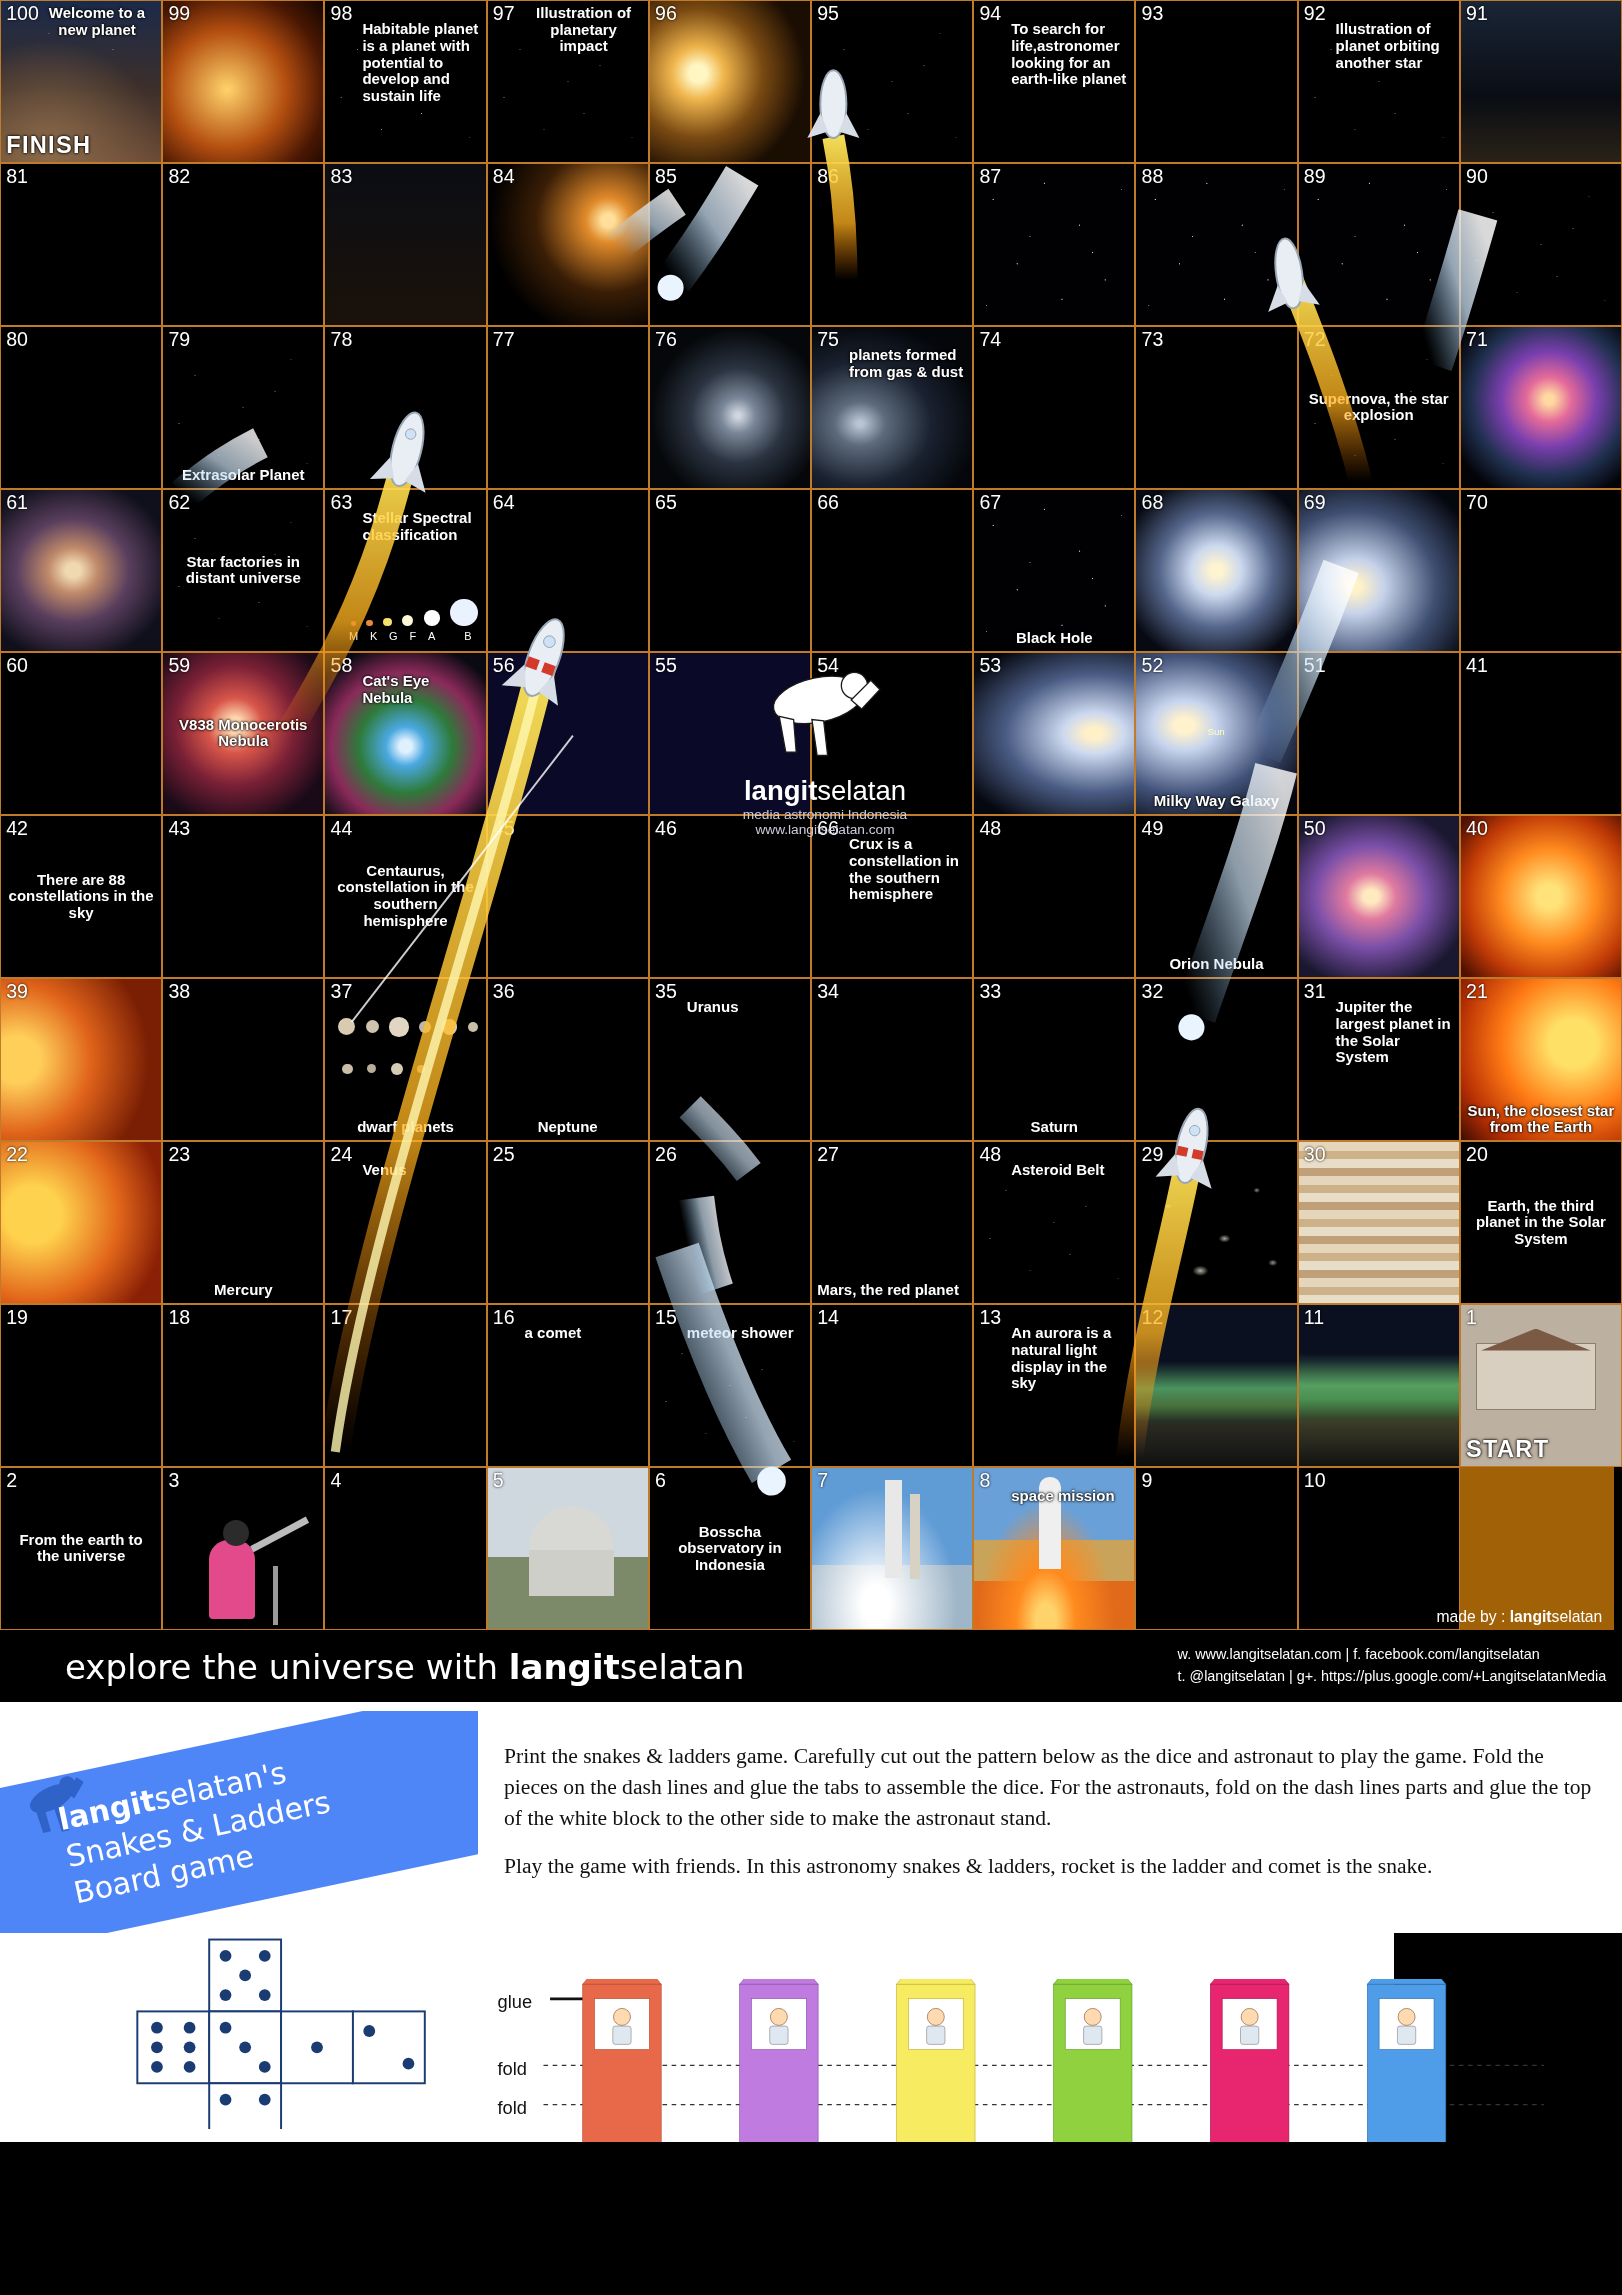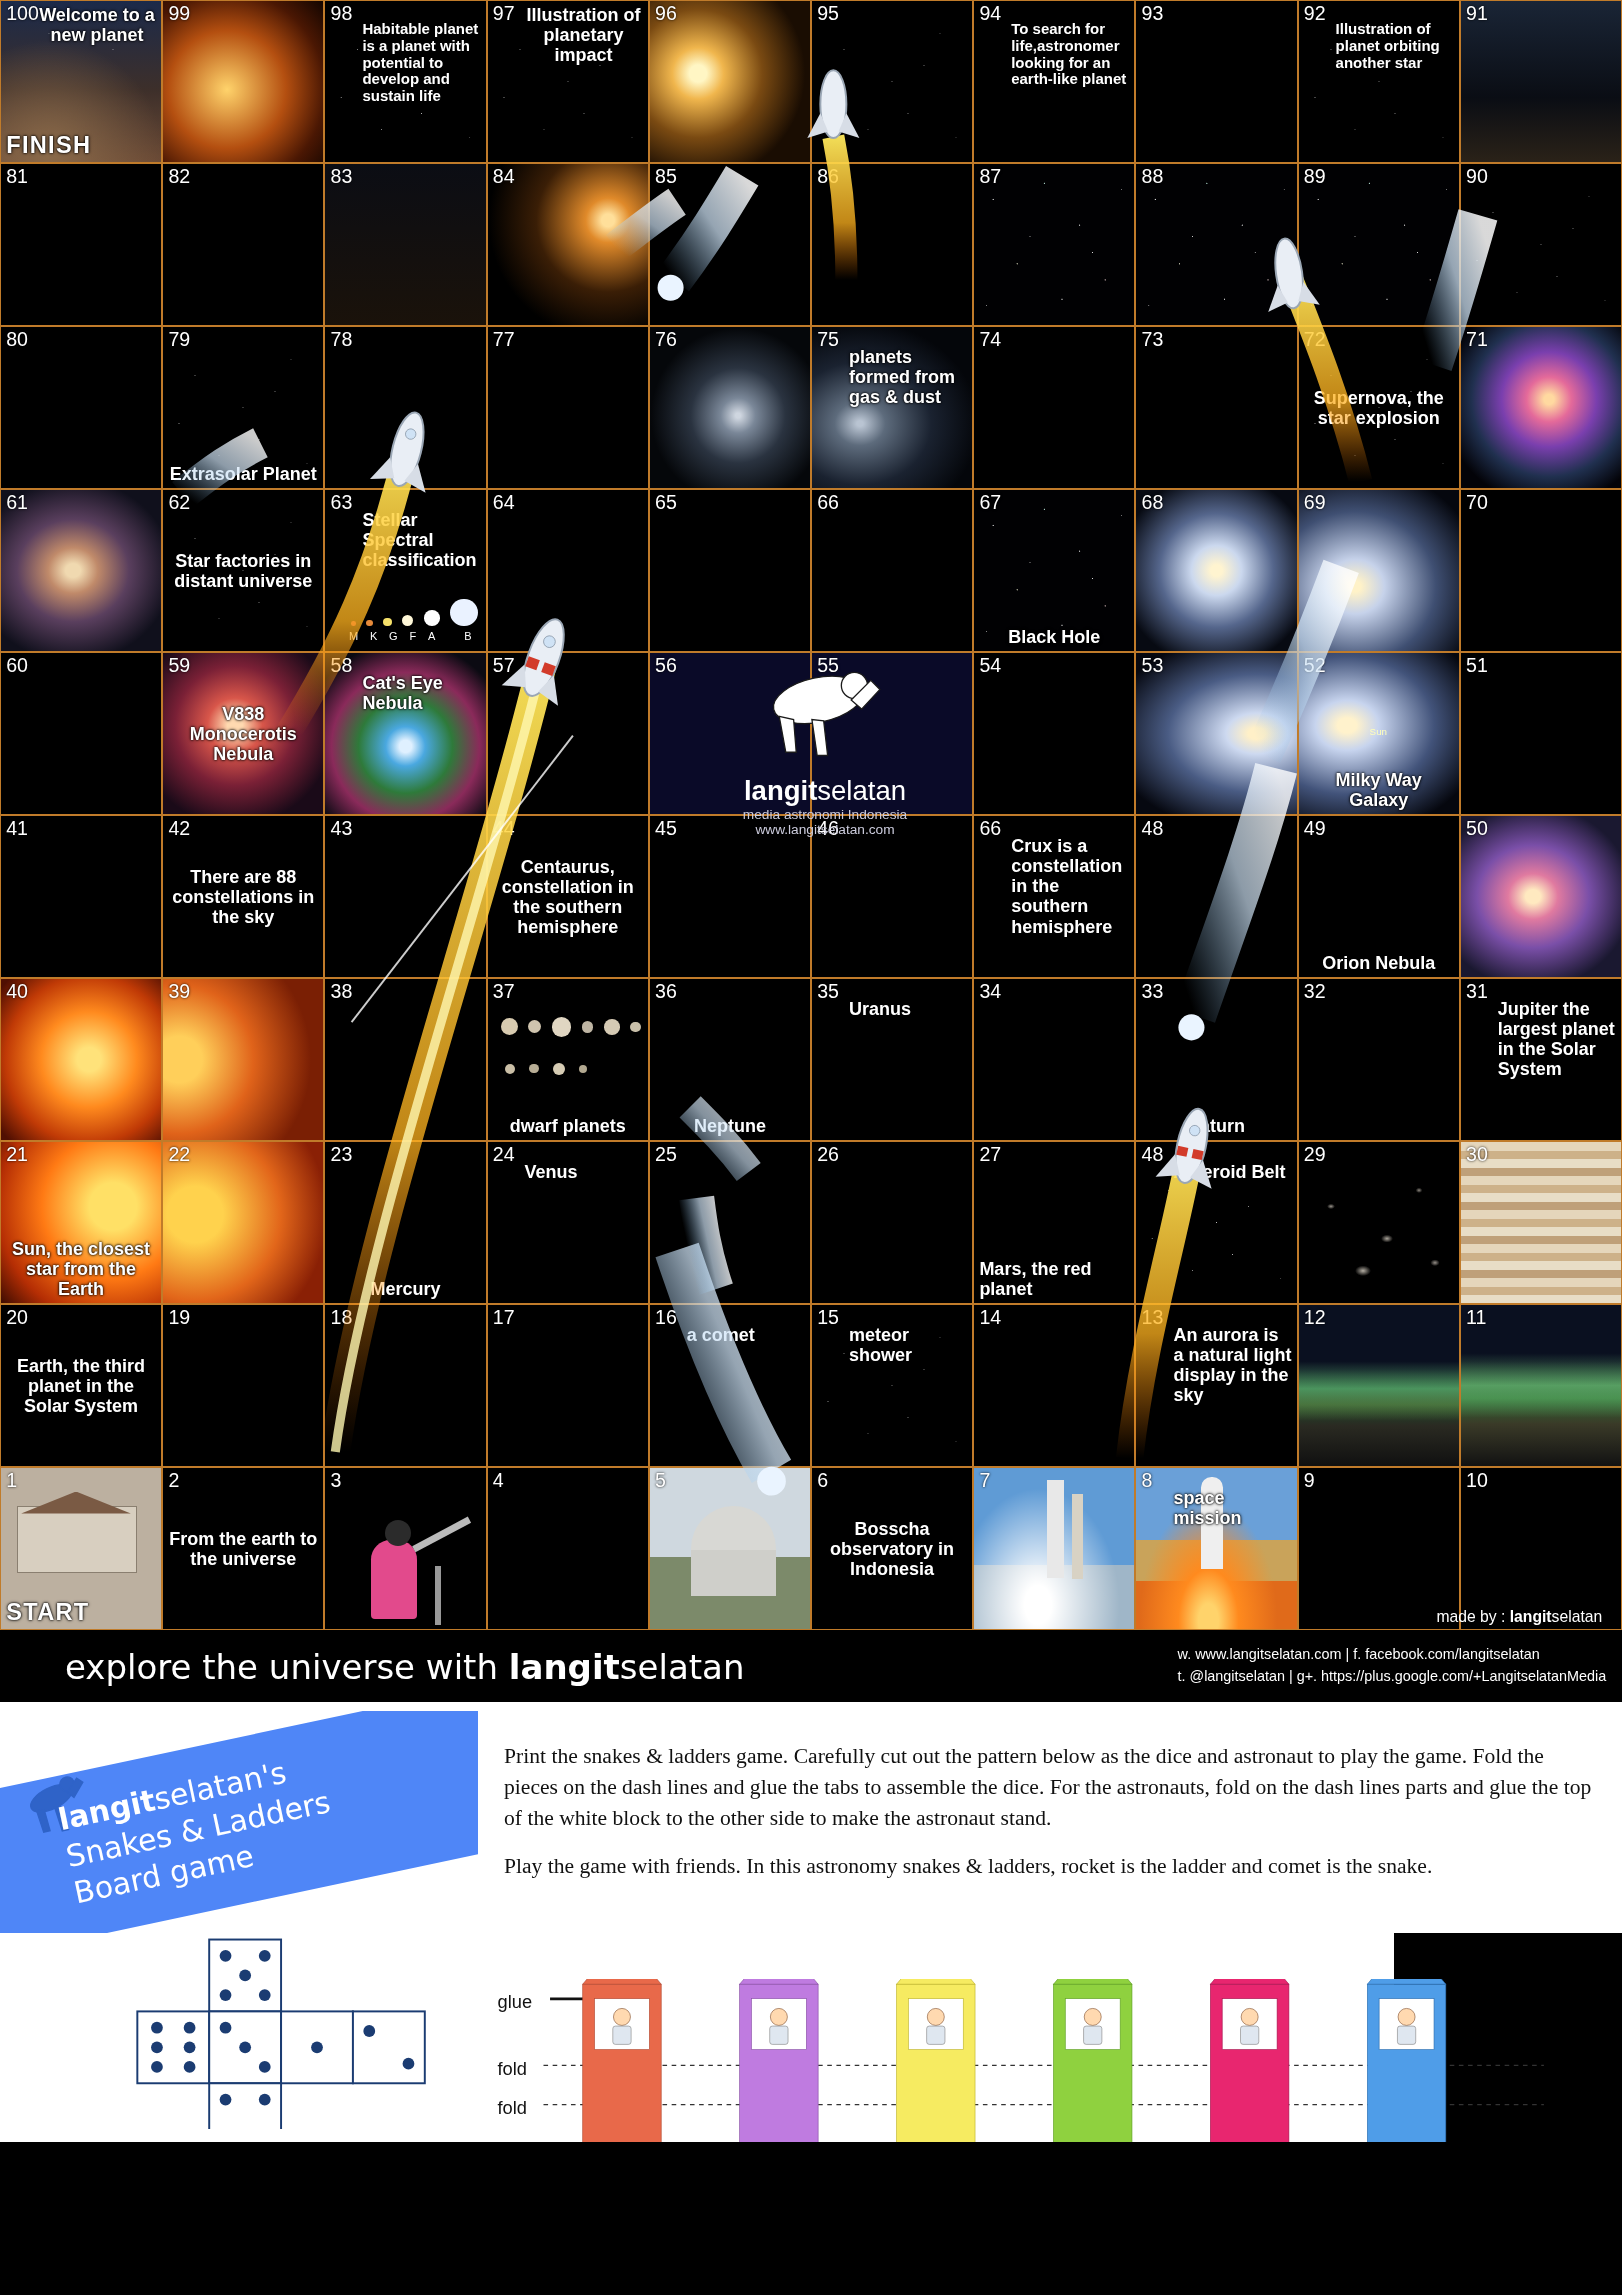--- a/index.html
+++ b/index.html
@@ -1,21 +1,21 @@
 <!DOCTYPE html>
 <html style="font-size:10.5px"><head>
 <meta charset="utf-8">
 <style>
   html,body{margin:0;padding:0;background:#000;}
   body{width:1622px;font-family:"Liberation Sans",sans-serif;}
   .board{position:relative;width:1614px;background:#a16207;text-decoration:underline;}
   .grid{display:grid;grid-template-columns:repeat(10,1fr);width:1622px;}
   .cell{position:relative;height:163px;border:0.7px solid #c07b2a;box-sizing:border-box;overflow:hidden;background:#000;}
   .cell .num{position:absolute;top:2.6px;left:5.2px;color:#fff;font-size:19.6px;line-height:1;z-index:5;text-shadow:0 0 2.6px #000;}
-  .cell .cap{position:absolute;z-index:6;color:#fff;font-size:18px;line-height:1.12;font-weight:bold;text-shadow:0 0 3.3px #000,0 0 2px #000;}
+  .cell .cap{position:absolute;z-index:6;color:#fff;font-size:15px;line-height:1.12;font-weight:bold;text-shadow:0 0 3.3px #000,0 0 2px #000;}
   .cap.tr{top:20px;right:5.2px;left:37px;text-align:left;}
   .cap.tc{top:3.9px;left:37px;right:5.2px;text-align:center;}
   .cap.bl{bottom:3.9px;left:5.2px;right:5.2px;text-align:left;}
   .cap.bc{bottom:3.9px;left:5.2px;right:5.2px;text-align:center;}
   .cap.cc{top:50%;left:5.2px;right:5.2px;transform:translateY(-50%);text-align:center;}
   .cap.small{font-size:15px;}
 
   
   .art{position:absolute;inset:0;z-index:1;}
   .space{background:
@@ -285,24 +285,20 @@
     <div class="cell">
       <div class="art" style="background:radial-gradient(circle at 45% 45%, #ffd9b0 6%, #d8564a 22%, #7a2036 48%, #1a0a18 80%);"></div>
       <div class="num">59</div>
       <div class="cap cc">V838 Monocerotis Nebula</div>
     </div>
     <div class="cell">
       <div class="art" style="background:radial-gradient(circle at 50% 58%, #dff0ff 5%, #4aa8e0 16%, #2e7a3a 38%, #8a2a5a 60%, #0b0a12 85%);"></div>
       <div class="num">58</div>
       <div class="cap tr">Cat's Eye Nebula</div>
     </div>
-    <div class="cell">
-        <div class="art" style="background:#000;"></div>
-        <div class="num">57</div>
-      </div>
     <div class="cell">
         <div class="art" style="background:#0a0a28;"></div>
         <div class="num">56</div>
       </div>
     <div class="cell">
         <div class="art" style="background:#0a0a28;"></div>
         <div class="num">55</div>
       </div>
     <div class="cell">
         <div class="art" style="background:#000;"></div>

